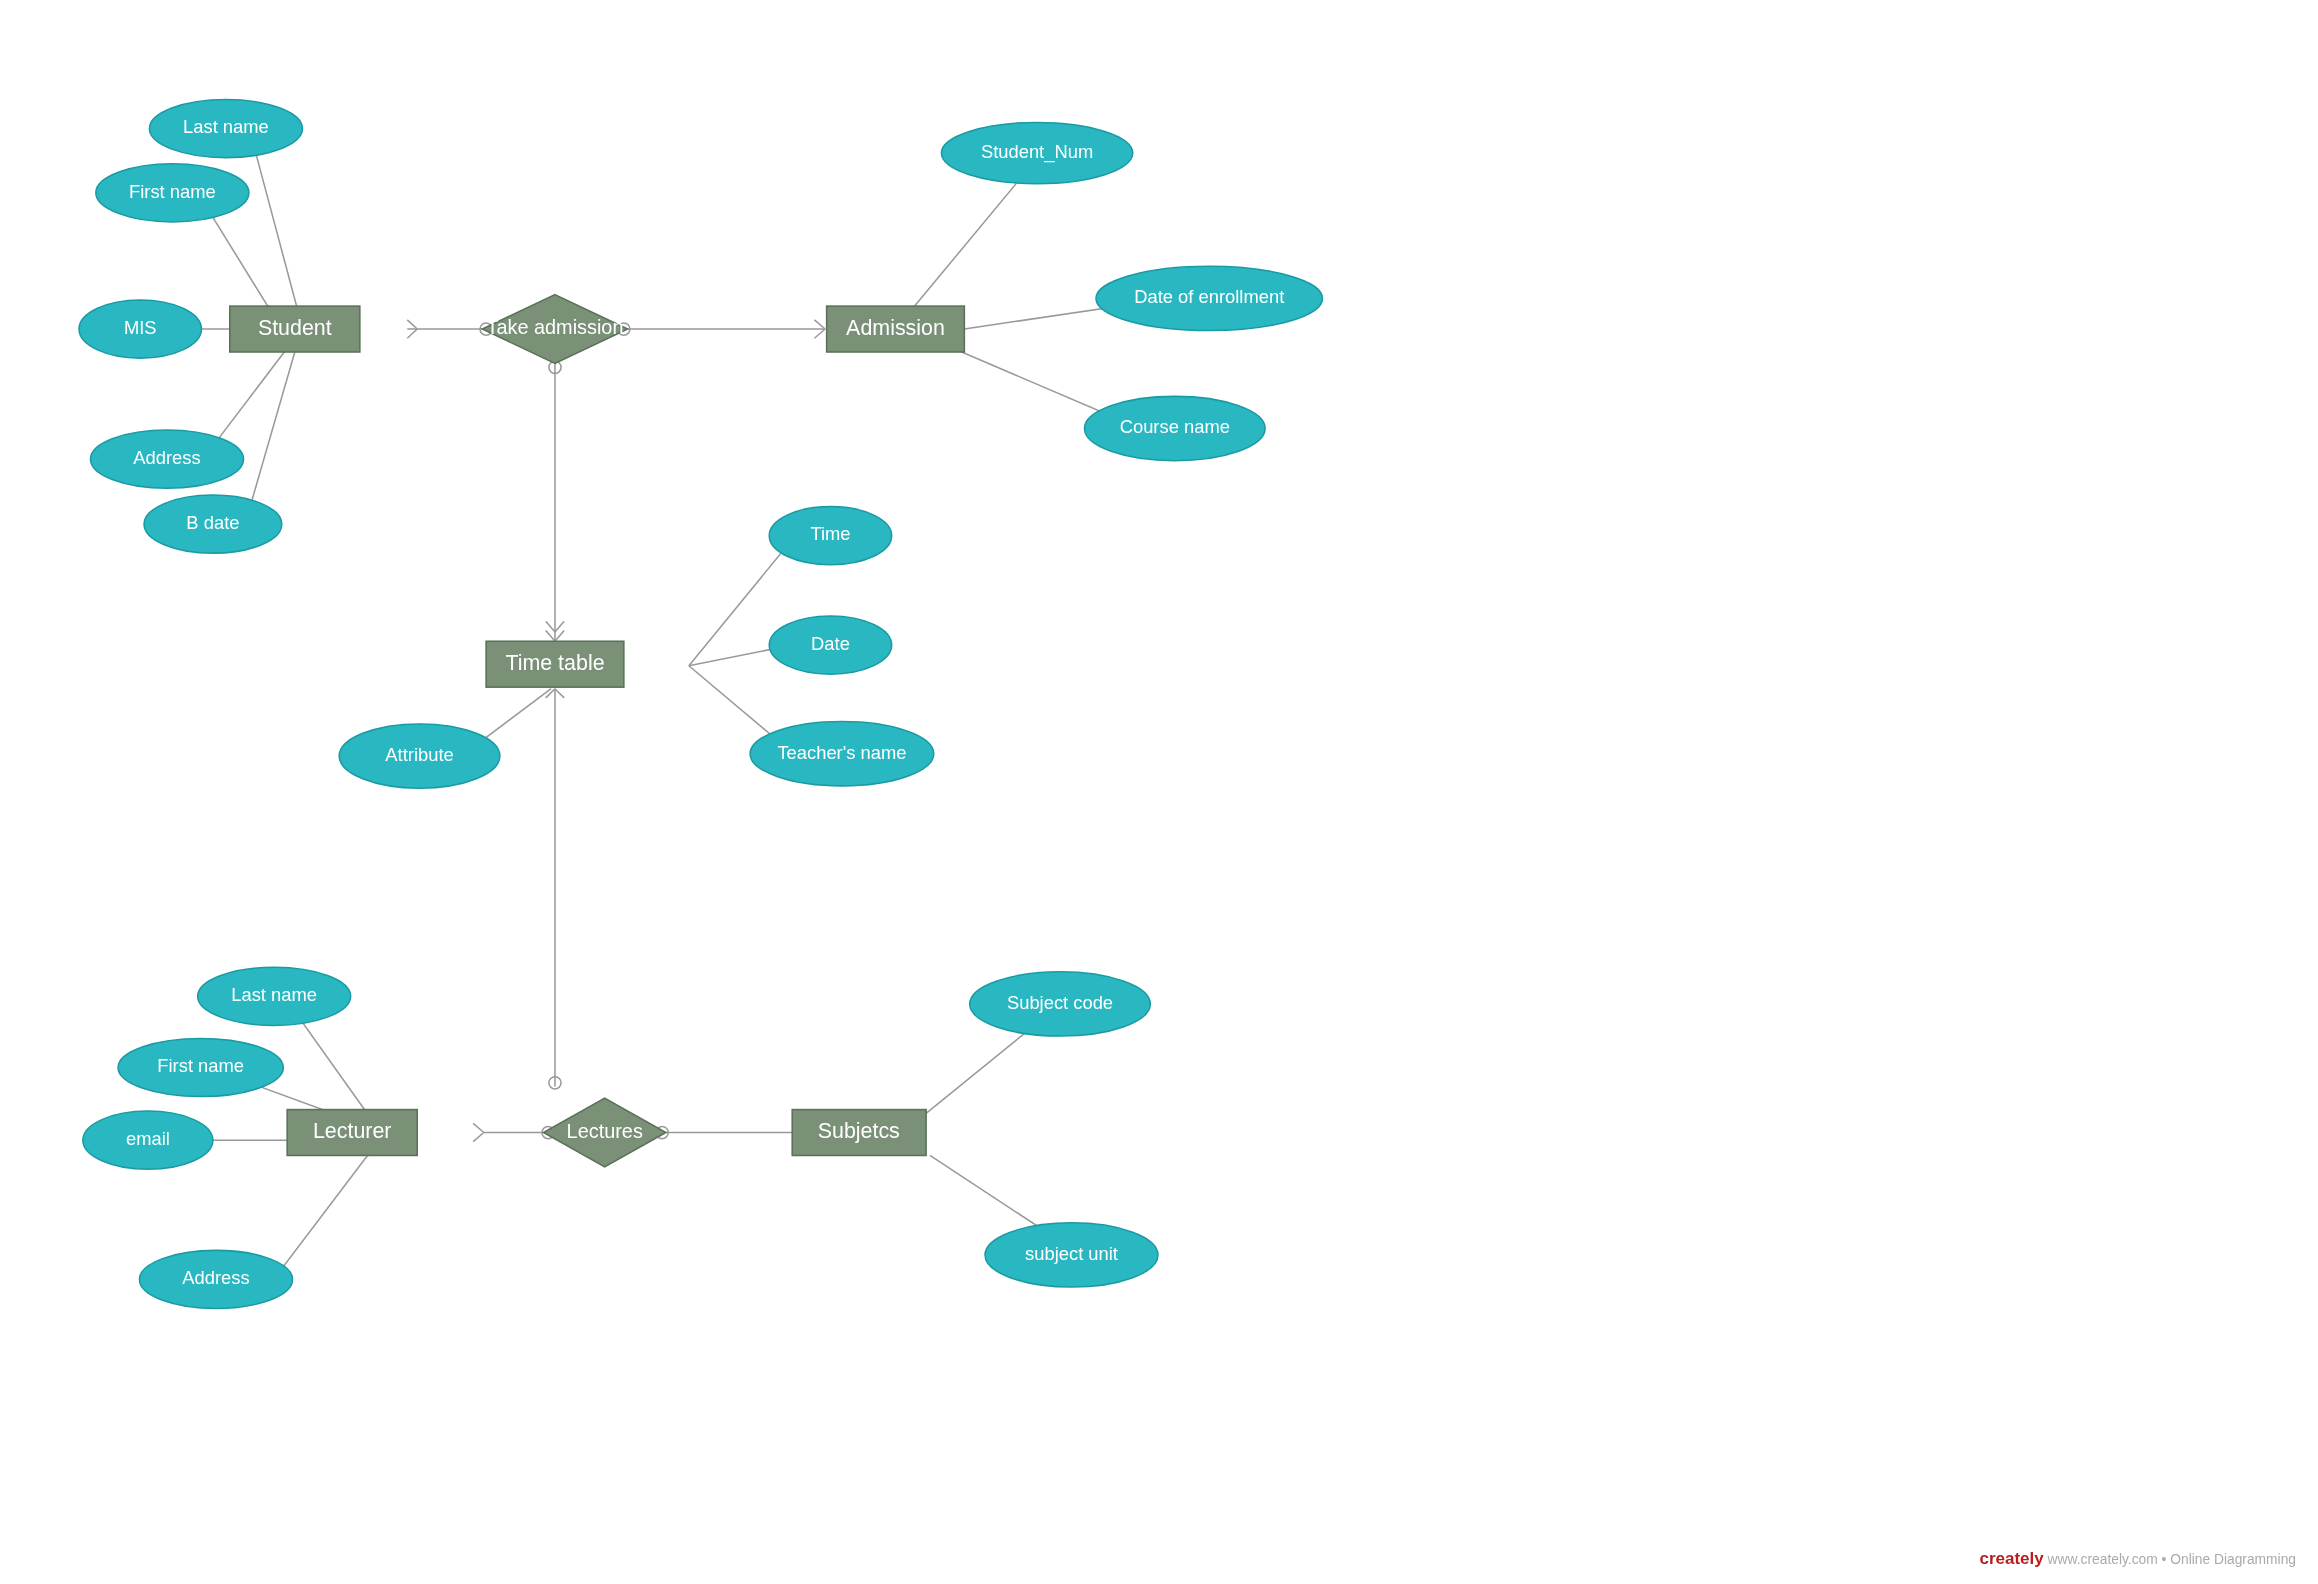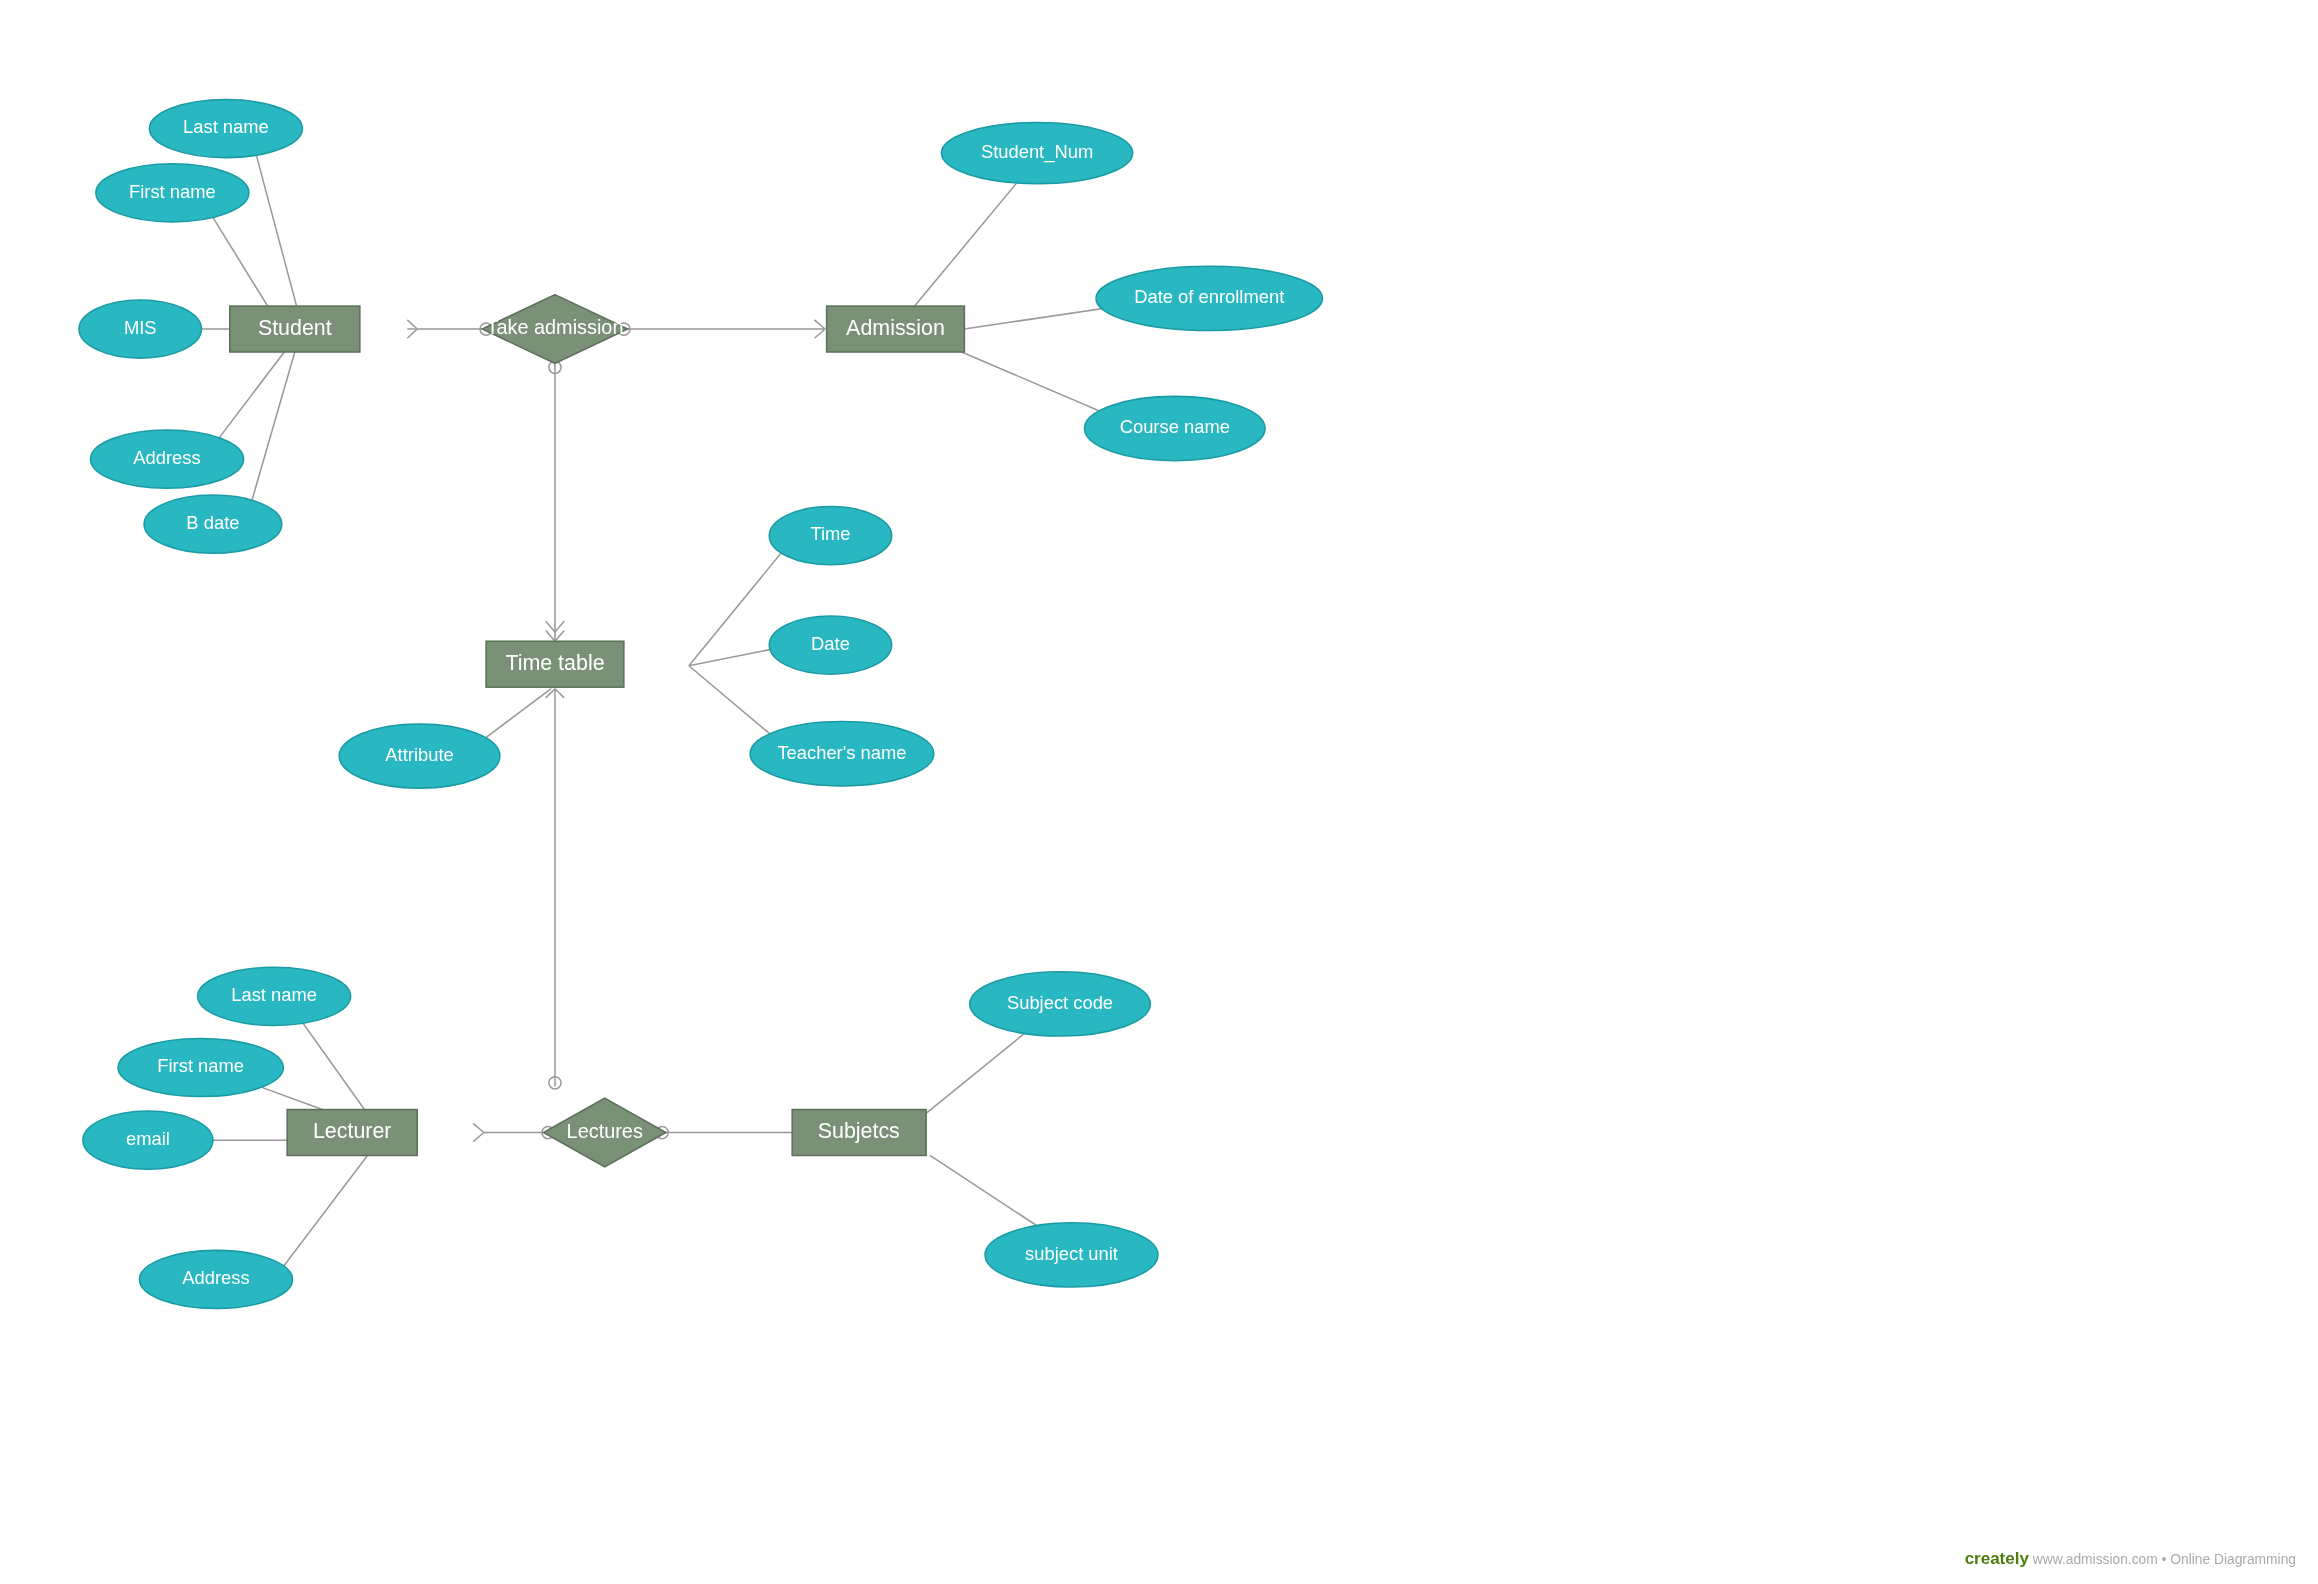--- a/index.html
+++ b/index.html
@@ -59,21 +59,21 @@
       fill: none;
     }
     .watermark {
       position: absolute;
       bottom: 15.3px;
       right: 23px;
       font-size: 13.8px;
       color: #aaa;
     }
     .watermark span.creately {
-      color: #4d7c0f;
+      color: #b91c1c;
       font-weight: bold;
       font-size: 17px;
     }
   </style>
 </head>
 <body>
 
 <svg id="diagram" viewBox="0 0 3030 2070" width="2319" height="1584">
 
   <line class="connector-line" x1="330" y1="185" x2="390" y2="410"></line>
@@ -229,15 +229,15 @@
   <ellipse cx="1385" cy="1312" rx="118" ry="42" class="ellipse-shape"></ellipse>
   <text x="1385" y="1312" class="ellipse-text">Subject code</text>
 
   <ellipse cx="1400" cy="1640" rx="113" ry="42" class="ellipse-shape"></ellipse>
   <text x="1400" y="1640" class="ellipse-text">subject unit</text>
 
 </svg>
 
 <div class="watermark">
   <span class="creately">creately</span>
-  <span> www.admission.com • Online Diagramming</span>
+  <span> www.creately.com • Online Diagramming</span>
 </div>
 
 
 </body></html>

